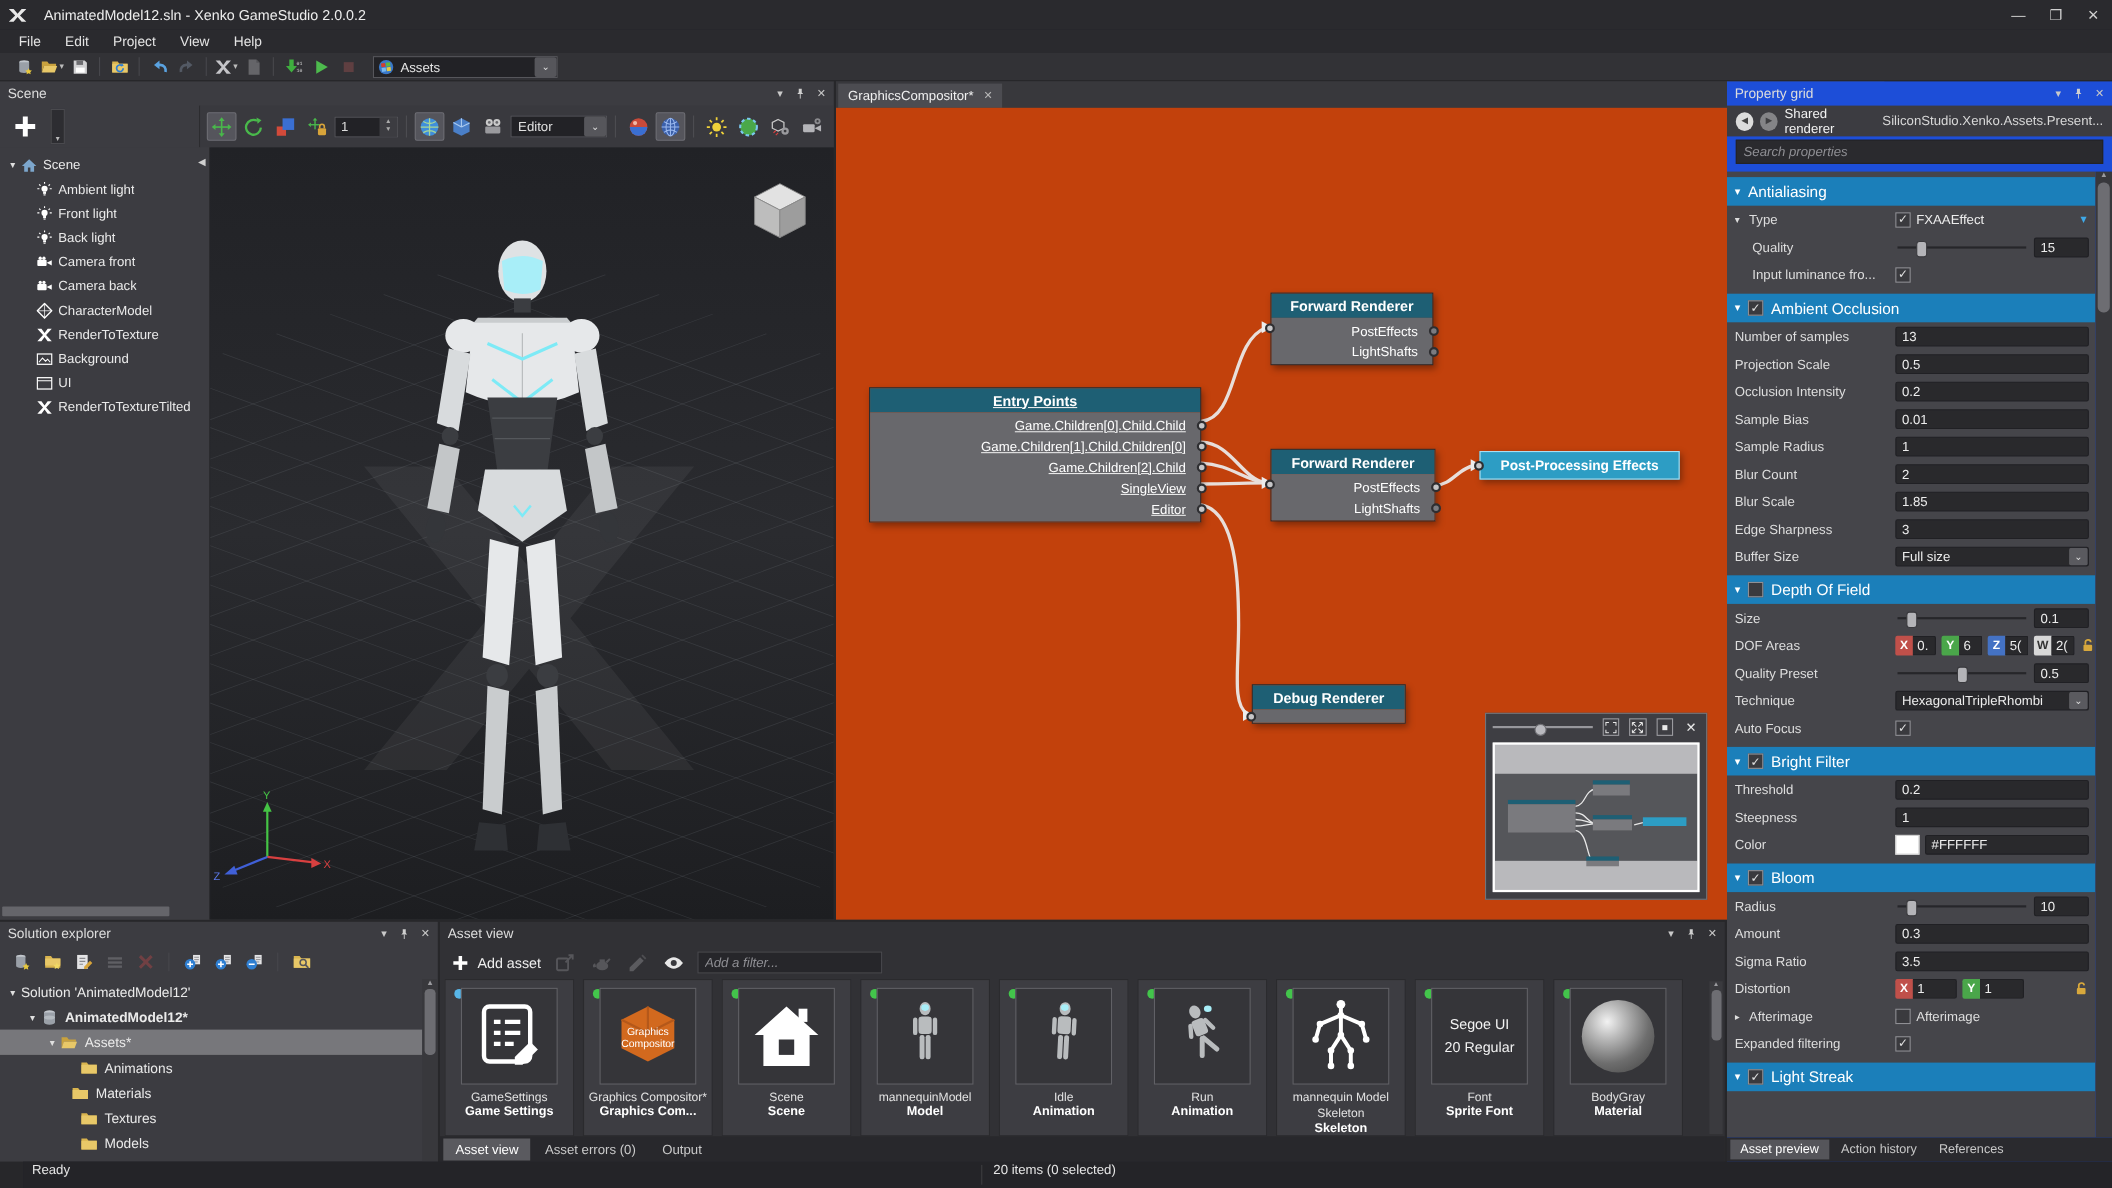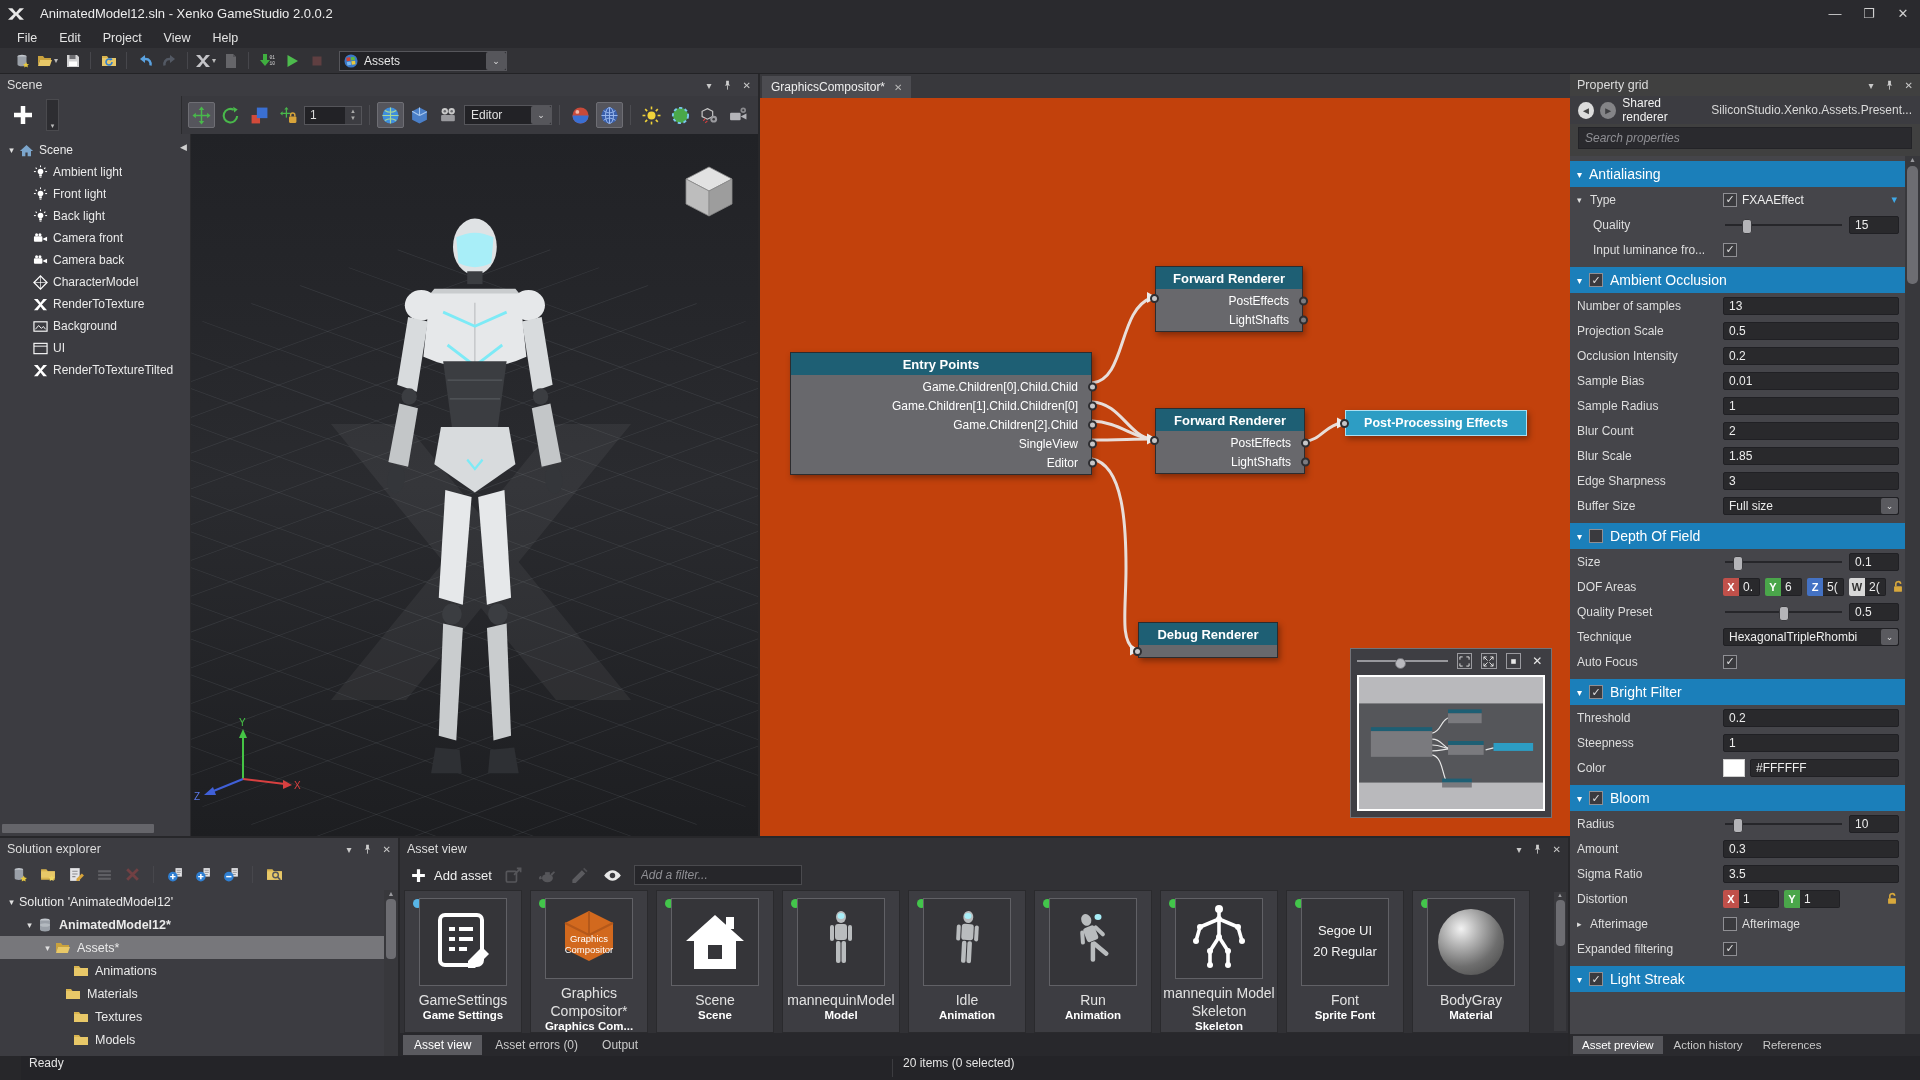--- a/index.html
+++ b/index.html
@@ -104,21 +104,21 @@
   .mm-slider { position:relative; width:96px; height:14px; }
   .mm-slider .track { position:absolute; left:0; right:0; top:6px; height:2px; background:#97979c; }
   .mm-slider .thumb { position:absolute; left:38px; top:2px; width:11px; height:11px; border-radius:50%; background:#b9b9be; border:1px solid #707075; }
   .mm-btn { width:16px; height:16px; border:1px solid #9a9a9f; display:flex; align-items:center; justify-content:center; margin-left:4px; }
   .mm-btn svg { width:11px; height:11px; }
   .mm-close { border:none; font-size:12px; color:#e8e8e8; }
   .mm-view { position:absolute; left:6px; right:6px; top:26px; bottom:6px; background:#b9b9bc; border:2px solid #fff; }
   .mm-view svg { width:100%; height:100%; display:block; }
 
   
-  #prop-panel { left:1570px; top:74px; width:350px; height:982px; background:#404040; }
+  #prop-panel { left:1570px; top:74px; width:350px; height:982px; background:#1d4ed8; }
   .pg-bread { height:28px; display:flex; align-items:center; gap:6px; padding:0 8px; background:#3c3c41; }
   .nav-circle { width:17px; height:17px; border-radius:50%; background:#dcdcdc; color:#444;
                 display:flex; align-items:center; justify-content:center; font-size:10px; font-weight:bold; }
   .nav-circle.dim { opacity:.45; }
   .bread-bold { font-weight:normal; color:#f2f2f2; }
   .bread-rest { color:#d8d8d8; }
   .pg-search { display:block; width:334px; height:22px; margin:3px 8px; background:#2a2a2e;
                border:1px solid #232327; color:#ddd; padding:0 6px; font-family:inherit; font-size:12px; }
   .pg-search::placeholder { color:#8f8f94; font-style:italic; }
   .pg-content { position:absolute; top:82px; left:0; right:15px; bottom:22px; overflow:hidden; background:#45454a; }
@@ -196,21 +196,21 @@
   .tile { width:118px; flex:none; background:#3d3d42; border:1px solid #2a2a2d; position:relative;
           display:flex; flex-direction:column; align-items:center; padding-top:5px; }
   .tile .dot { position:absolute; left:8px; top:8px; width:9px; height:9px; border-radius:50%; }
   .thumb { width:88px; height:88px; background:#353539; border:1px solid #616166; margin-top:2px;
            display:flex; align-items:center; justify-content:center; position:relative; overflow:hidden; }
   .thumb svg { width:70px; height:70px; }
   .thumb .caption { position:absolute; left:0; right:0; top:34px; text-align:center; font-size:9.5px; color:#fff; }
   .thumb .font-lines { font-size:13px; color:#f2f2f2; text-align:center; line-height:1.6; }
   .thumb .sphere3d { width:66px; height:66px; border-radius:50%;
         background:radial-gradient(circle at 35% 30%, #f2f2f2 0%, #b9b9b9 25%, #6e6e6e 60%, #3f3f3f 100%); }
-  .tile-name { margin-top:5px; font-size:14px; color:#e2e2e2; text-align:center; line-height:1.3; }
+  .tile-name { margin-top:5px; font-size:11px; color:#e2e2e2; text-align:center; line-height:1.3; }
   .tile-type { font-size:11.5px; font-weight:bold; color:#fff; text-align:center; }
   .av-tabs { position:absolute; left:0; right:0; bottom:0; height:23px; background:#28282c;
              display:flex; align-items:center; padding-left:3px; gap:2px; }
   .av-tab { padding:3px 11px; font-size:12px; color:#cacaca; }
   .av-tab.active { background:#5a5a5f; color:#fff; }
   .av-vscroll { position:absolute; right:2px; top:54px; bottom:25px; width:12px; background:#3a3a3e;
                 display:flex; flex-direction:column; align-items:center; color:#9a9a9e; font-size:6px; }
   .av-vthumb { width:9px; height:46px; background:#6d6d72; border-radius:4px; margin-top:2px; }
 
   
@@ -808,21 +808,21 @@
               <span class="gport-label">PostEffects</span>
               <span class="gport out nc"></span>
             </div>
             <div class="gport-row">
               <span class="gport-label">LightShafts</span>
               <span class="gport out nc"></span>
             </div>
           </div>
           <span class="gport gin" style="top: 27px;"></span>
         </div>
-        <div class="gnode" style="left: 30px; top: 254px; width: 302px;">
+        <div class="gnode" style="left: 30px; top: 254px; width: 302px; text-decoration: underline;">
           <div class="gnode-header">Entry Points</div>
           <div class="gnode-body">
             <div class="gport-row">
               <span class="gport-label">Game.Children[0].Child.Child</span>
               <span class="gport out"></span>
             </div>
             <div class="gport-row">
               <span class="gport-label">Game.Children[1].Child.Children[0]</span>
               <span class="gport out"></span>
             </div>

